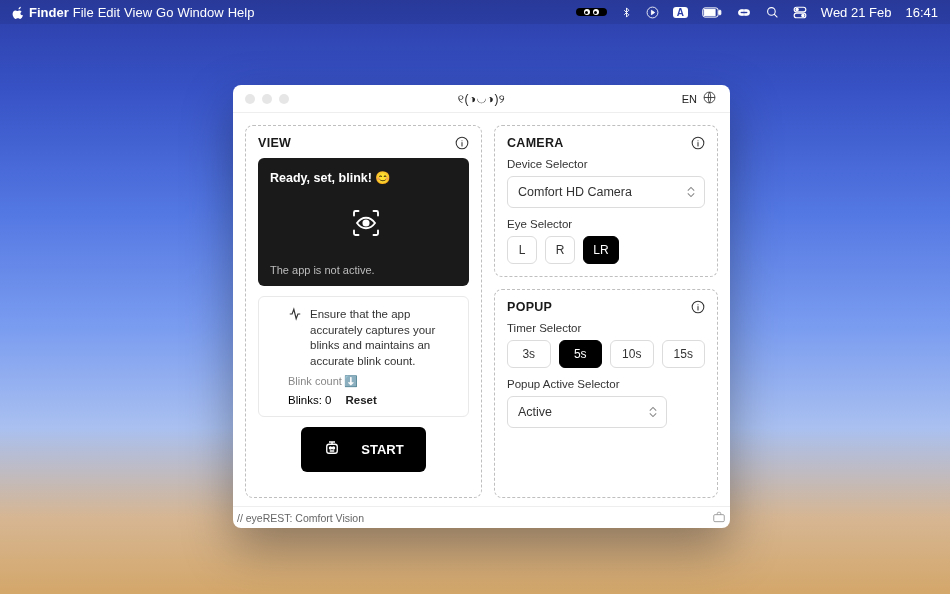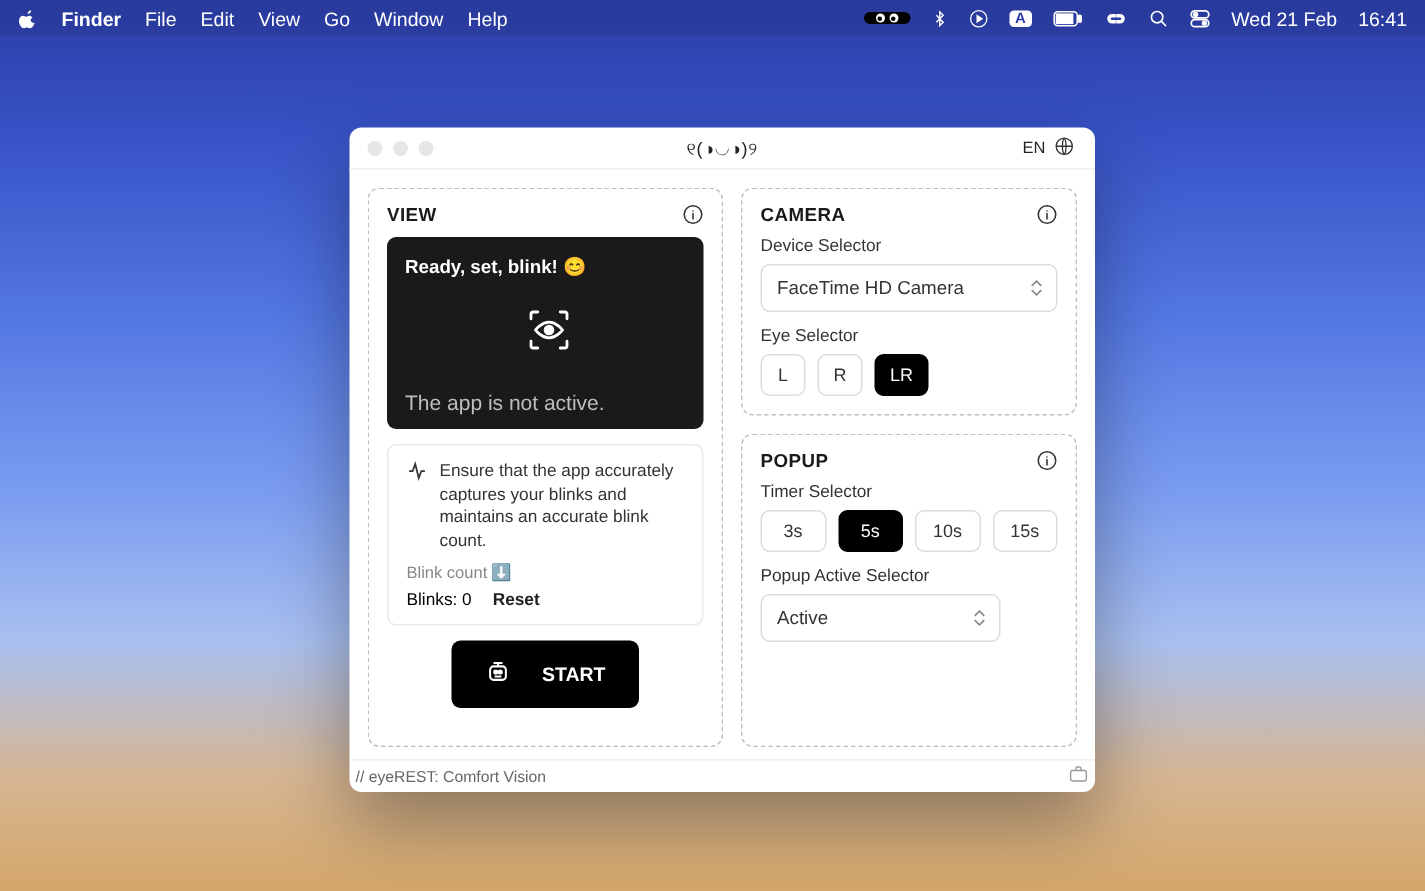--- a/index.html
+++ b/index.html
@@ -4,21 +4,21 @@
 <style>
 * { margin: 0; padding: 0; box-sizing: border-box; font-family: -apple-system, BlinkMacSystemFont, "Segoe UI", Helvetica, Arial, sans-serif; }
 body {
   width: 950px; height: 594px; overflow: hidden;
   background: linear-gradient(to bottom, #2c3ea8 0%, #3752c5 15%, #5276e2 35%, #7a9cf0 55%, #a9c0f0 72%, #d6b693 87%, #d4a76a 100%);
 }
 .menubar {
   height: 24px; display: flex; align-items: center; justify-content: space-between;
   padding: 0 12px; color: #fff; font-size: 13px; background: rgba(0,0,0,0.08);
 }
-.mb-left { display: flex; align-items: center; gap: 16px; }
+.mb-left { display: flex; align-items: center; gap: 4px; }
 .mb-left .bold { font-weight: 600; }
 .mb-right { display: flex; align-items: center; gap: 14px; }
 .mb-icon { display: inline-flex; align-items: center; }
 .eyes-pill {
   background: #000; border-radius: 10px; padding: 1px 8px; display: flex; gap: 3px; align-items: center;
 }
 .eye-dot { width: 6px; height: 6px; background: #fff; border-radius: 50%; position: relative; }
 .eye-dot::after { content: ""; position: absolute; width: 3px; height: 3px; background:#000; border-radius:50%; left:1px; top:1.5px; }
 .window {
   position: absolute; left: 233px; top: 85px; width: 497px; height: 443px;
@@ -42,23 +42,23 @@
 }
 .box-header { display: flex; align-items:center; justify-content:space-between; margin-bottom: 8px; }
 .box-title { font-weight: 700; font-size: 12.5px; letter-spacing: 0.3px; color:#1a1a1a; }
 .info-icon { width:14px; height:14px; }
 .preview {
   background: #1a1a1a; color: #fff; border-radius: 6px; padding: 12px 8px 10px 12px; height: 128px;
   display: flex; flex-direction: column; justify-content: space-between;
 }
 .preview-top { font-size: 12.5px; font-weight: 600; }
 .preview-center { display:flex; align-items:center; justify-content:center; flex:1; }
-.preview-bottom { font-size: 14px; color: #bdbdbd; }
+.preview-bottom { font-size: 11px; color: #bdbdbd; }
 .hint-card {
-  border: 1px solid #e9e9e9; border-radius: 6px; padding: 10px 12px 10px 12px; margin-top: 10px;
+  border: 1px solid #e9e9e9; border-radius: 6px; padding: 10px 12px 10px 29px; margin-top: 10px;
 }
 .hint-top { display: flex; gap: 8px; font-size: 11.5px; color: #333; line-height: 1.35; }
 .hint-sub { margin-top: 6px; font-size: 11px; color: #888; display:flex; align-items:center; gap:4px; }
 .hint-row { margin-top: 6px; display:flex; align-items:center; gap: 14px; font-size: 11.5px; }
 .reset { font-weight: 600; color:#222; cursor:default; }
 .start-btn {
   margin: 10px auto 0 auto; background: #000; color: #fff; border: none; border-radius: 6px;
   padding: 12px 22px; font-weight: 700; font-size: 13px; display: flex; align-items: center; gap: 20px;
 }
 .label { font-size: 11.5px; color: #333; margin-bottom: 6px; }
@@ -228,21 +228,21 @@
           <span class="box-title">CAMERA</span>
           <span class="info-icon">
             <svg width="14" height="14" viewBox="0 0 24 24" fill="none" stroke="#333" stroke-width="1.8">
                 <circle cx="12" cy="12" r="10"></circle>
                 <path d="M12 8v0M12 11v6" stroke-linecap="round"></path>
               </svg>
           </span>
         </div>
         <div class="label">Device Selector</div>
         <div class="select-wrap">
-          <div class="select">FaceTime HD Camera</div>
+          <div class="select">Comfort HD Camera</div>
           <span class="select-caret">
             <svg width="8" height="5" viewBox="0 0 10 6">
                 <path d="M1 5l4-4 4 4" stroke="#888" stroke-width="1.3" fill="none"></path>
               </svg>
             <svg width="8" height="5" viewBox="0 0 10 6">
                 <path d="M1 1l4 4 4-4" stroke="#888" stroke-width="1.3" fill="none"></path>
               </svg>
           </span>
         </div>
         <div class="label" style="margin-top:10px;">Eye Selector</div>

